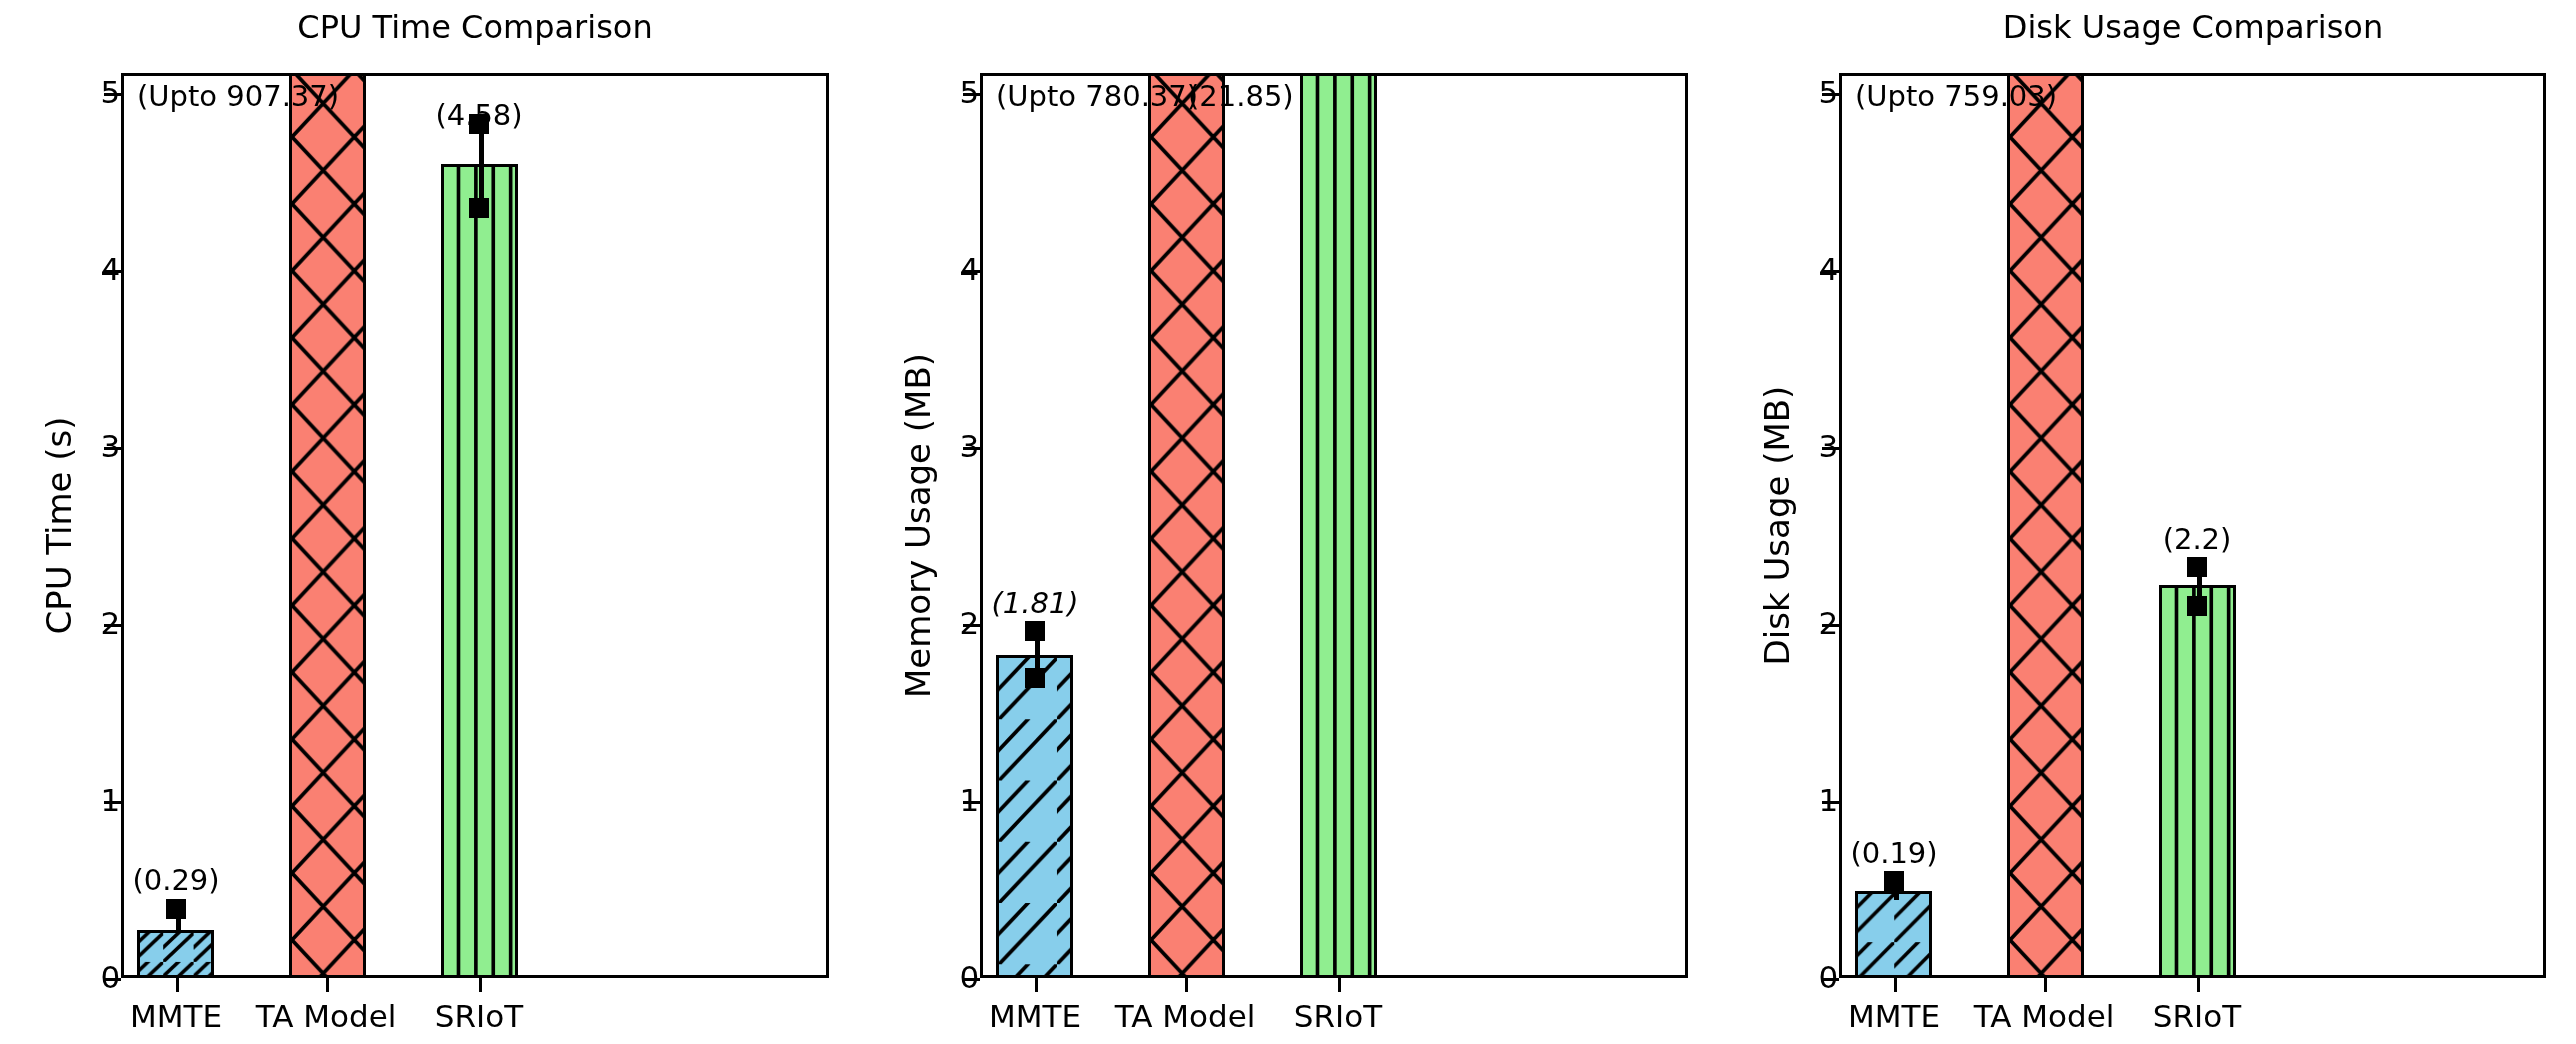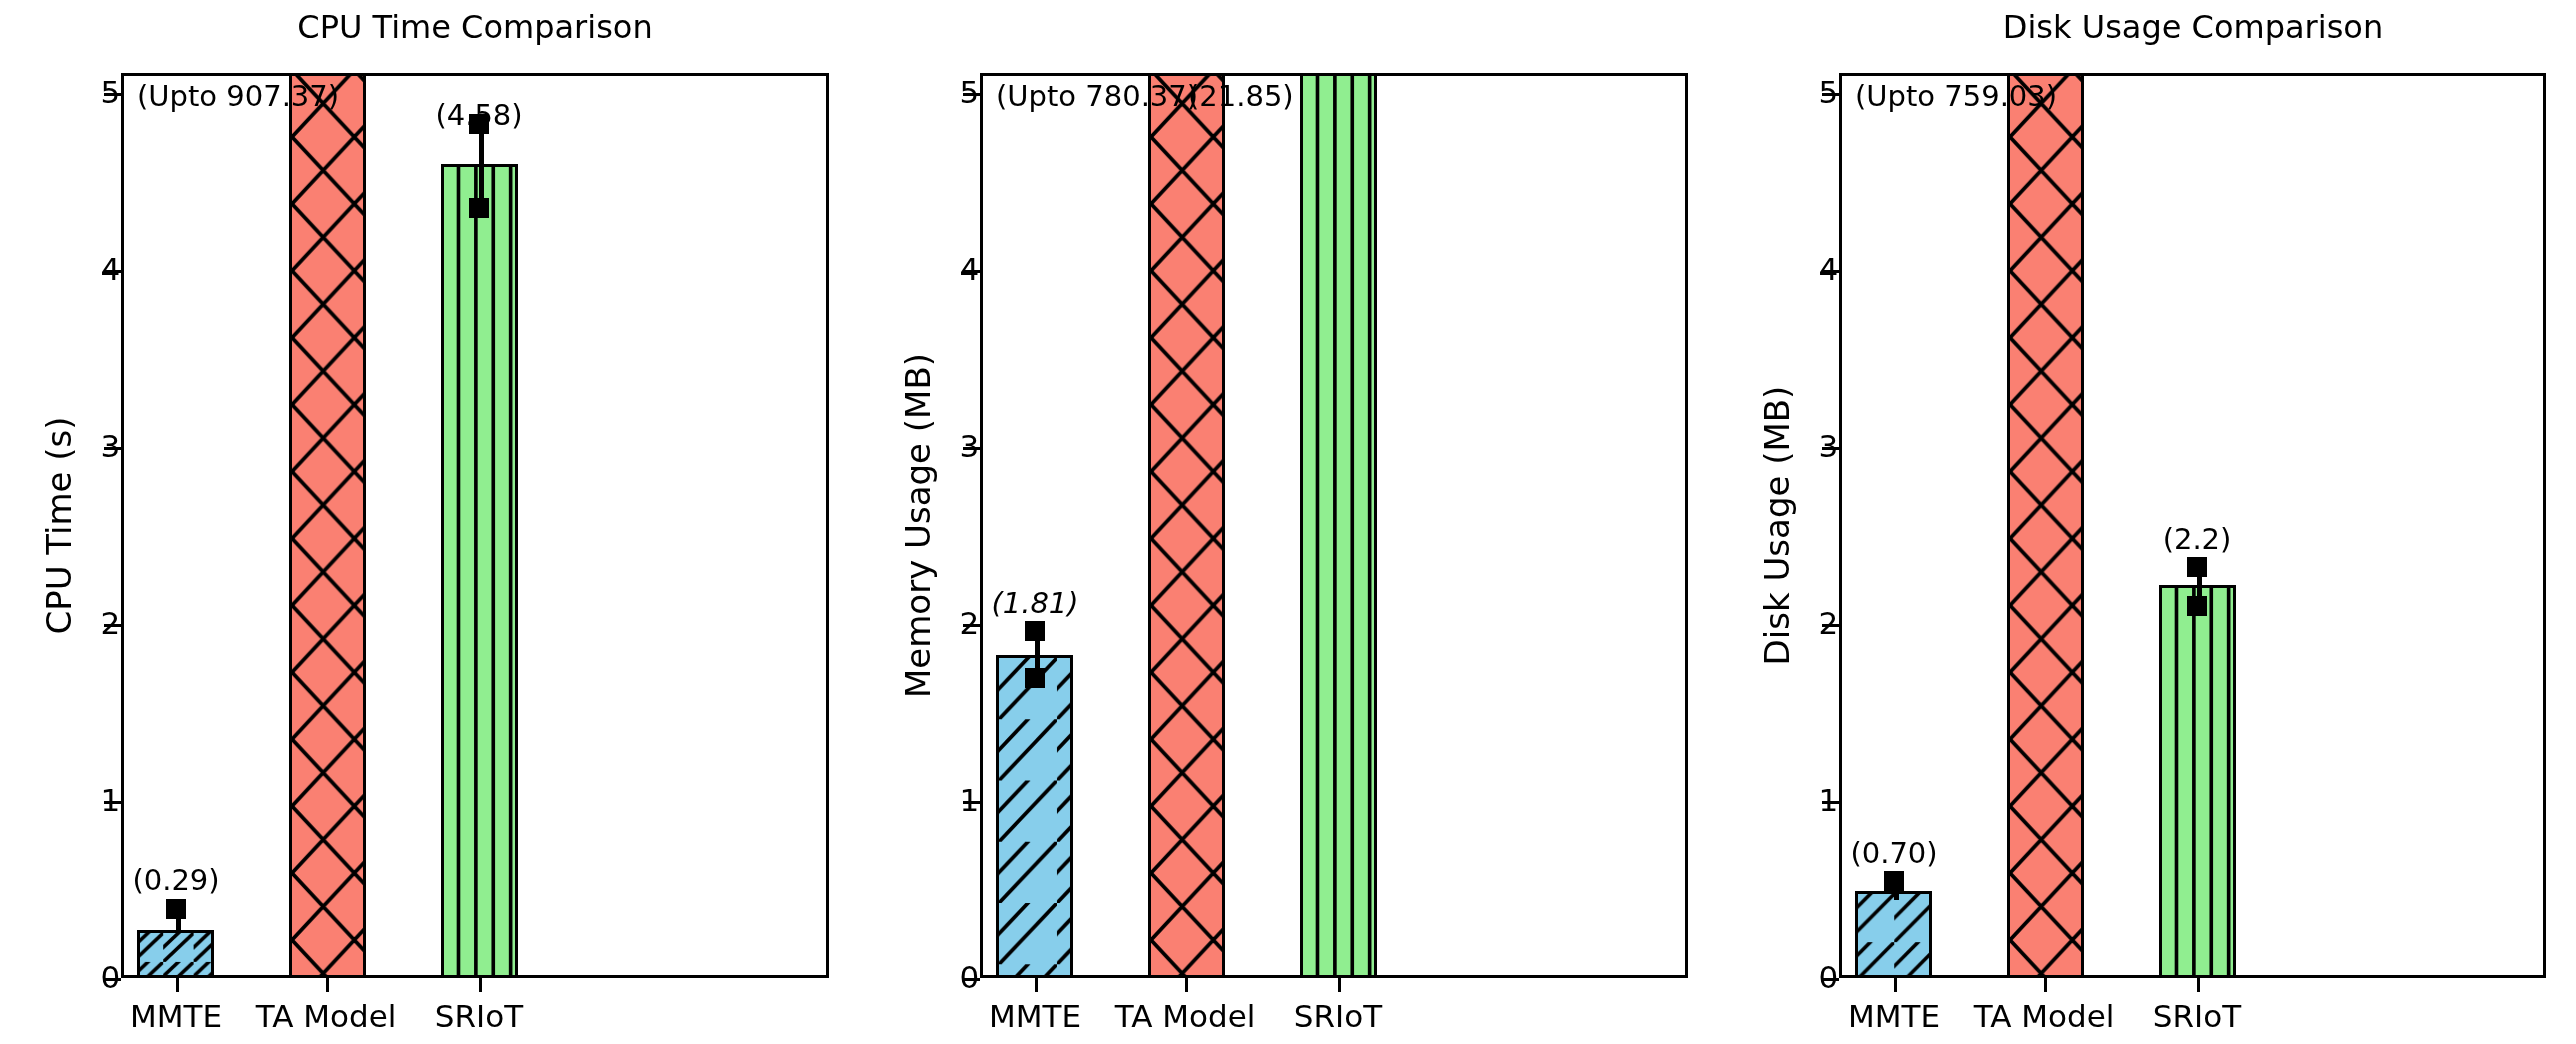--- a/index.html
+++ b/index.html
@@ -416,19 +416,19 @@
       </div>
     </div>
 
     <div class="errbar" style="left:176px; top:881px; height:19px;"></div>
     <div class="errcap" style="left:176px; top:881px;"></div>
 
     <div class="errbar" style="left:479px; top:567px; height:39px;"></div>
     <div class="errcap" style="left:479px; top:567px;"></div>
     <div class="errcap" style="left:479px; top:606px;"></div>
 
-    <div class="annot annot-center" style="left:176px; top:836px;">(0.70)</div>
+    <div class="annot annot-center" style="left:176px; top:836px;">(0.19)</div>
     <div class="annot" style="left:137px; top:79px;text-align:right;">(Upto 759.03)</div>
     <div class="annot annot-center" style="left:479px; top:522px;">(2.2)</div>
   </div>
 
 </div>
 
 
 </body></html>

